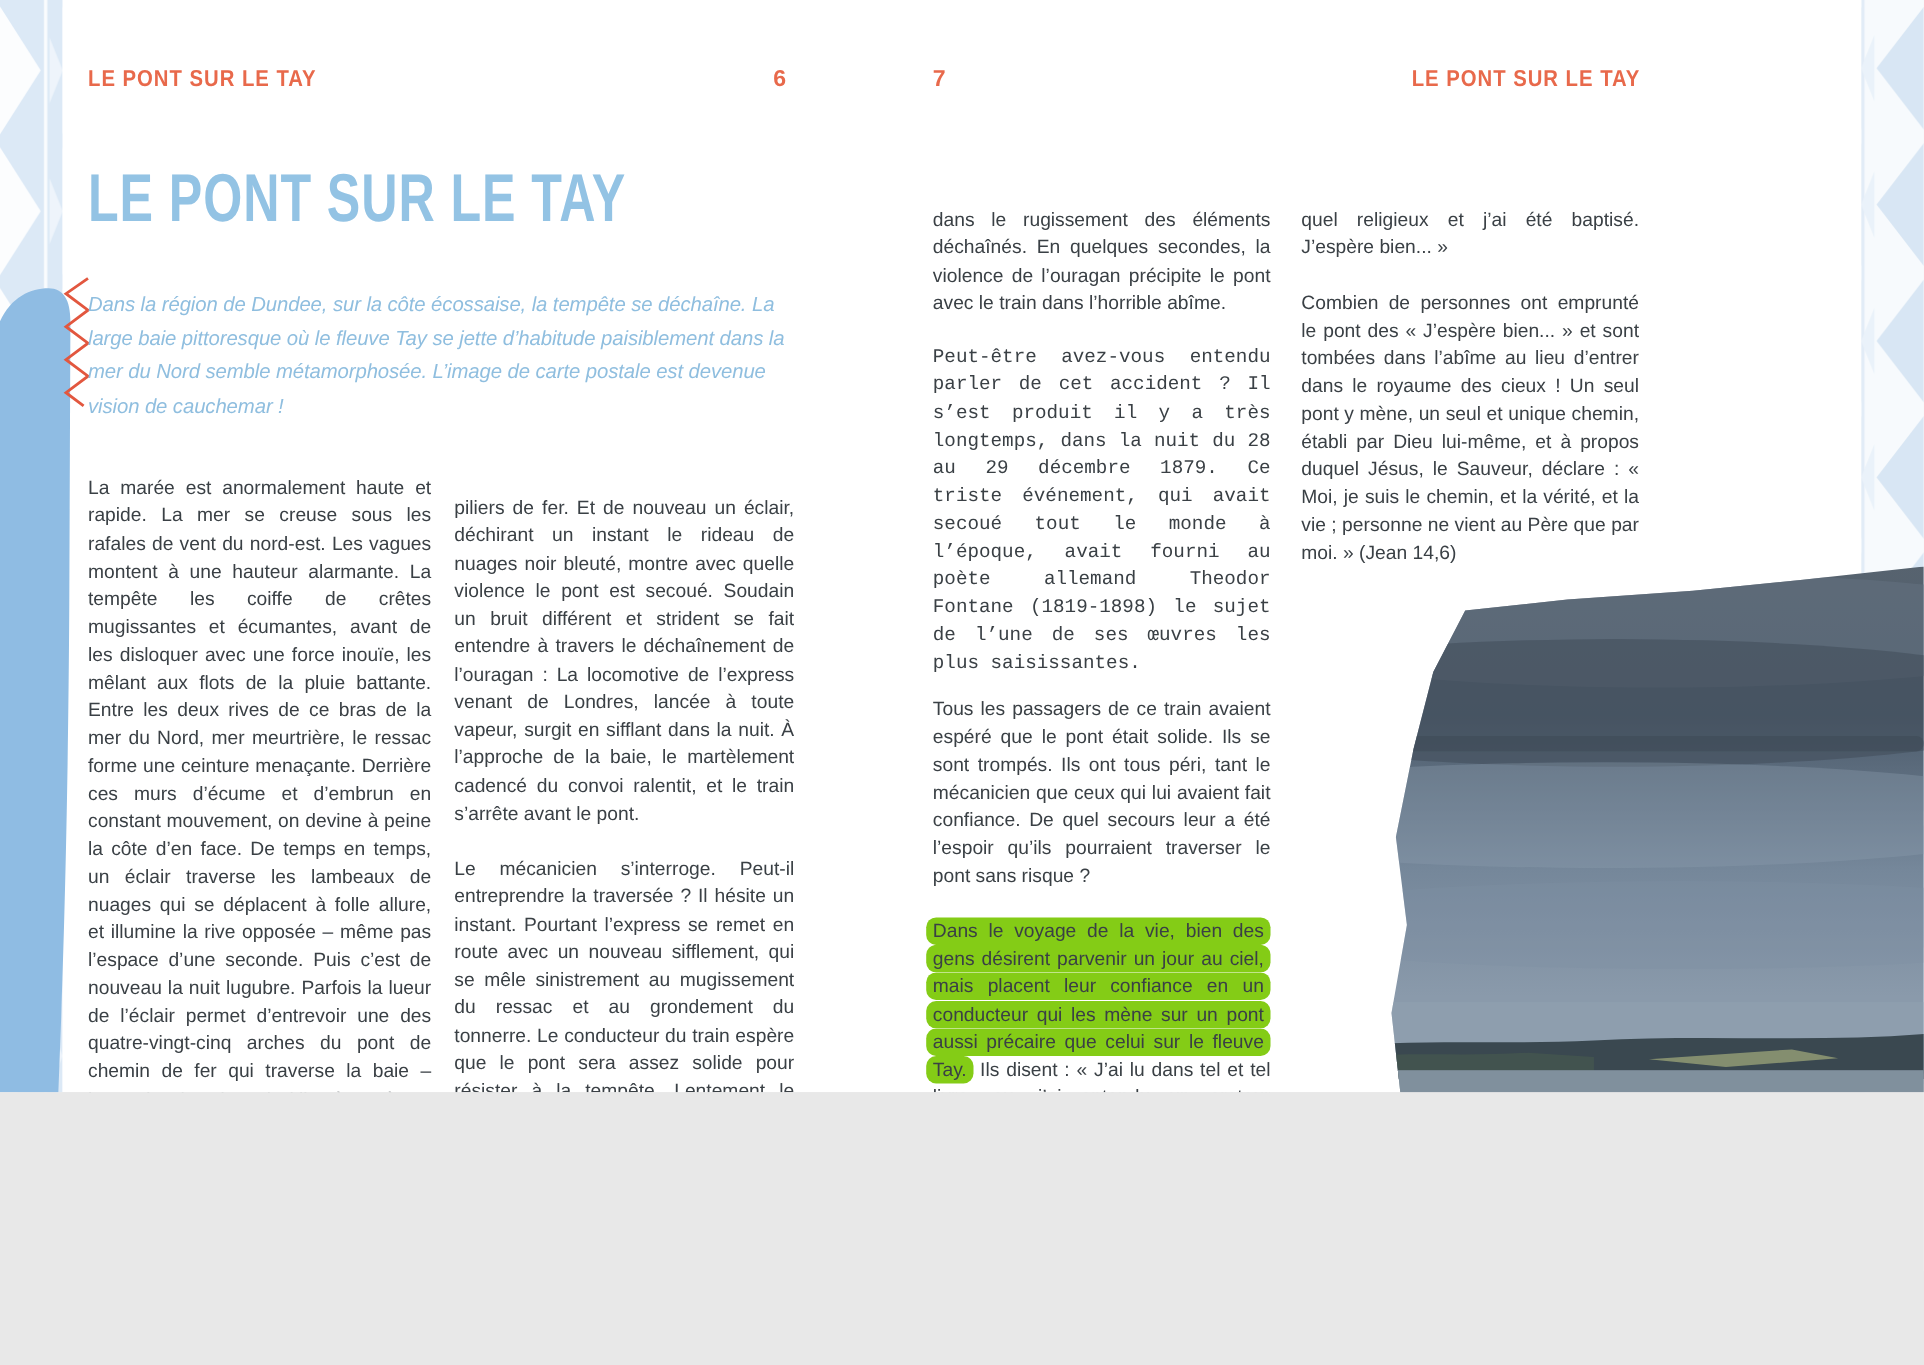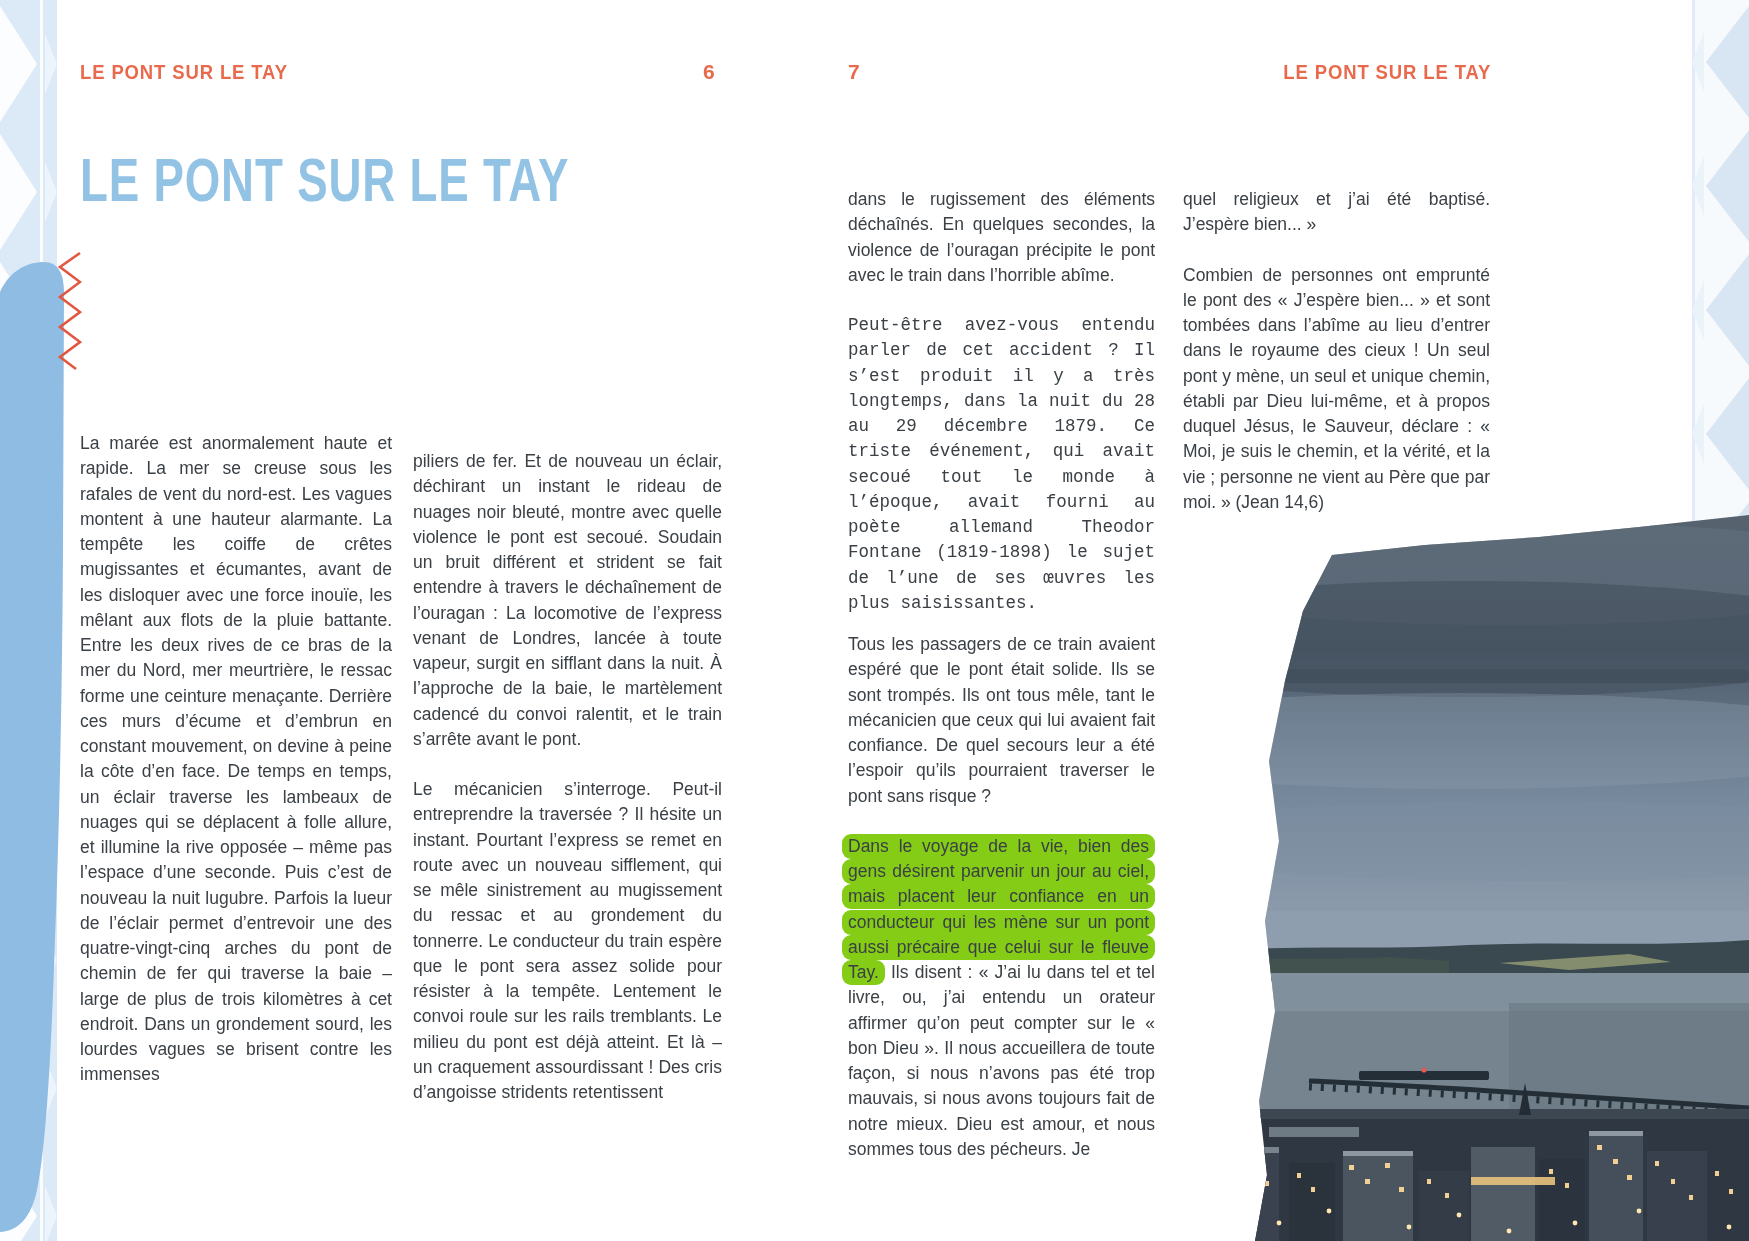--- a/index.html
+++ b/index.html
@@ -1,16 +1,16 @@
 <!DOCTYPE html>
 <html lang="fr"><head>
 <meta charset="utf-8">
 <style>
   html,body{margin:0;padding:0;background:#e8e8e8;}
-  .canvas{position:relative;width:1749px;height:1241px;background:#ffffff;overflow:hidden;
+  .canvas{position:relative;width:1749px;height:993px;background:#ffffff;overflow:hidden;
           font-family:"Liberation Sans",sans-serif;}
   svg{display:block;}
   .band{position:absolute;top:0;z-index:1;}
   .band-left{left:0;}
   .band-right{right:0;}
   .blob{position:absolute;left:0;top:248px;z-index:2;}
   .zigzag{position:absolute;left:54px;top:251px;z-index:4;}
   .running-header{position:absolute;top:60px;z-index:4;font-weight:bold;font-size:21px;
                   letter-spacing:1px;color:#E8694B;white-space:nowrap;transform:scaleX(.88);}
   .rh-left{left:80px;transform-origin:left top;}
@@ -72,33 +72,34 @@
     <polyline points="26,2 6,16 26,31 6,46 26,61 6,76 26,91 6,106 22,118" fill="none" stroke="#E2573F" stroke-width="2.6" stroke-linejoin="miter"></polyline>
   </svg>
 
   <div class="running-header rh-left">LE PONT SUR LE TAY</div>
   <div class="pagenum pn-6">6</div>
   <div class="pagenum pn-7">7</div>
   <div class="running-header rh-right">LE PONT SUR LE TAY</div>
 
   <h1 class="title">LE PONT SUR LE TAY</h1>
 
+  <div class="intro">Dans la région de Dundee, sur la côte écossaise, la tempête se déchaîne. La large baie pittoresque où le fleuve Tay se jette d’habitude paisiblement dans la mer du Nord semble métamorphosée. L’image de carte postale est devenue vision de cauchemar !</div>
 
   <div class="col col-l1">
     <p>La marée est anormalement haute et rapide. La mer se creuse sous les rafales de vent du nord-est. Les vagues montent à une hauteur alarmante. La tempête les coiffe de crêtes mugissantes et écumantes, avant de les disloquer avec une force inouïe, les mêlant aux flots de la pluie battante. Entre les deux rives de ce bras de la mer du Nord, mer meurtrière, le ressac forme une ceinture menaçante. Derrière ces murs d’écume et d’embrun en constant mouvement, on devine à peine la côte d’en face. De temps en temps, un éclair traverse les lambeaux de nuages qui se déplacent à folle allure, et illumine la rive opposée – même pas l’espace d’une seconde. Puis c’est de nouveau la nuit lugubre. Parfois la lueur de l’éclair permet d’entrevoir une des quatre-vingt-cinq arches du pont de chemin de fer qui traverse la baie – large de plus de trois kilomètres à cet endroit. Dans un grondement sourd, les lourdes vagues se brisent contre les immenses</p>
   </div>
   <div class="col col-l2">
     <p>piliers de fer. Et de nouveau un éclair, déchirant un instant le rideau de nuages noir bleuté, montre avec quelle violence le pont est secoué. Soudain un bruit différent et strident se fait entendre à travers le déchaînement de l’ouragan : La locomotive de l’express venant de Londres, lancée à toute vapeur, surgit en sifflant dans la nuit. À l’approche de la baie, le martèlement cadencé du convoi ralentit, et le train s’arrête avant le pont.</p>
     <p>Le mécanicien s’interroge. Peut-il entreprendre la traversée ? Il hésite un instant. Pourtant l’express se remet en route avec un nouveau sifflement, qui se mêle sinistrement au mugissement du ressac et au grondement du tonnerre. Le conducteur du train espère que le pont sera assez solide pour résister à la tempête. Lentement le convoi roule sur les rails tremblants. Le milieu du pont est déjà atteint. Et là – un craquement assourdissant ! Des cris d’angoisse stridents retentissent</p>
   </div>
 
   <div class="col col-r1">
     <p>dans le rugissement des éléments déchaînés. En quelques secondes, la violence de l’ouragan précipite le pont avec le train dans l’horrible abîme.</p>
     <p class="tight">Peut-être avez-vous entendu parler de cet accident ? Il s’est produit il y a très longtemps, dans la nuit du 28 au 29 décembre 1879. Ce triste événement, qui avait secoué tout le monde à l’époque, avait fourni au poète allemand Theodor Fontane (1819-1898) le sujet de l’une de ses œuvres les plus saisissantes.</p>
-    <p>Tous les passagers de ce train avaient espéré que le pont était solide. Ils se sont trompés. Ils ont tous mêle, tant le mécanicien que ceux qui lui avaient fait confiance. De quel secours leur a été l’espoir qu’ils pourraient traverser le pont sans risque ?</p>
+    <p>Tous les passagers de ce train avaient espéré que le pont était solide. Ils se sont trompés. Ils ont tous péri, tant le mécanicien que ceux qui lui avaient fait confiance. De quel secours leur a été l’espoir qu’ils pourraient traverser le pont sans risque ?</p>
     <p><span class="hl">Dans le voyage de la vie, bien des gens désirent parvenir un jour au ciel, mais placent leur confiance en un conducteur qui les mène sur un pont aussi précaire que celui sur le fleuve Tay.</span> <span>Ils disent : « J’ai lu dans tel et tel livre, ou, j’ai entendu un orateur affirmer qu’on peut compter sur le « bon Dieu ». Il nous accueillera de toute façon, si nous n’avons pas été trop mauvais, si nous avons toujours fait de notre mieux. Dieu est amour, et nous sommes tous des pécheurs. Je</span></p>
   </div>
   <div class="col col-r2">
     <p>quel religieux et j’ai été baptisé. J’espère bien... »</p>
     <p>Combien de personnes ont emprunté le pont des « J’espère bien... » et sont tombées dans l’abîme au lieu d’entrer dans le royaume des cieux ! Un seul pont y mène, un seul et unique chemin, établi par Dieu lui-même, et à propos duquel Jésus, le Sauveur, déclare : « Moi, je suis le chemin, et la vérité, et la vie ; personne ne vient au Père que par moi. » (Jean 14,6)</p>
   </div>
 
   <div class="photo" role="img" aria-label="Vue au crépuscule de Dundee et du pont ferroviaire sur le fleuve Tay">
     <svg width="540" height="730" viewBox="0 0 540 730">
       <defs>

